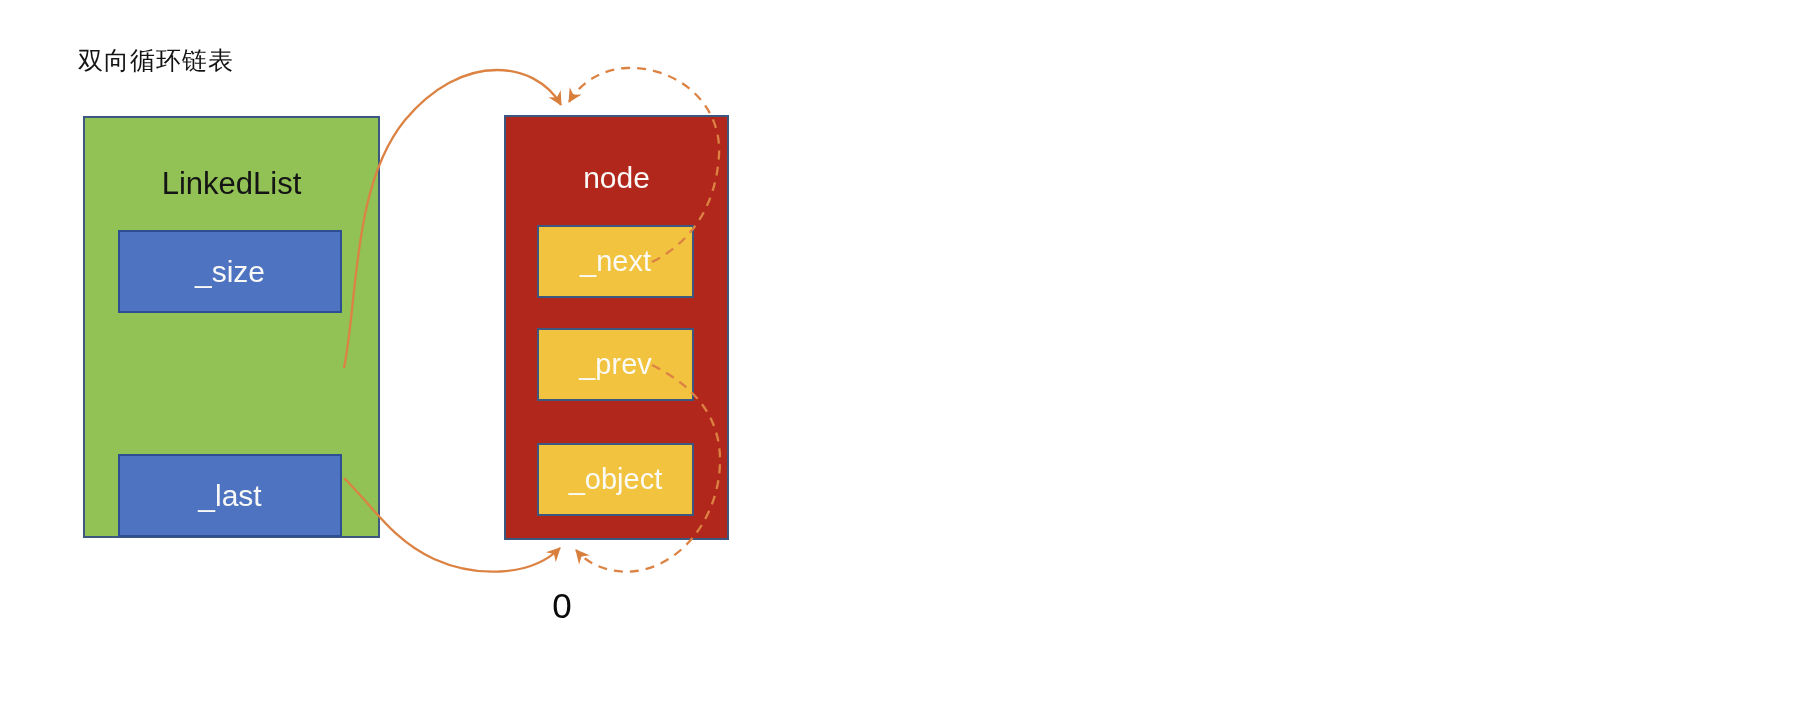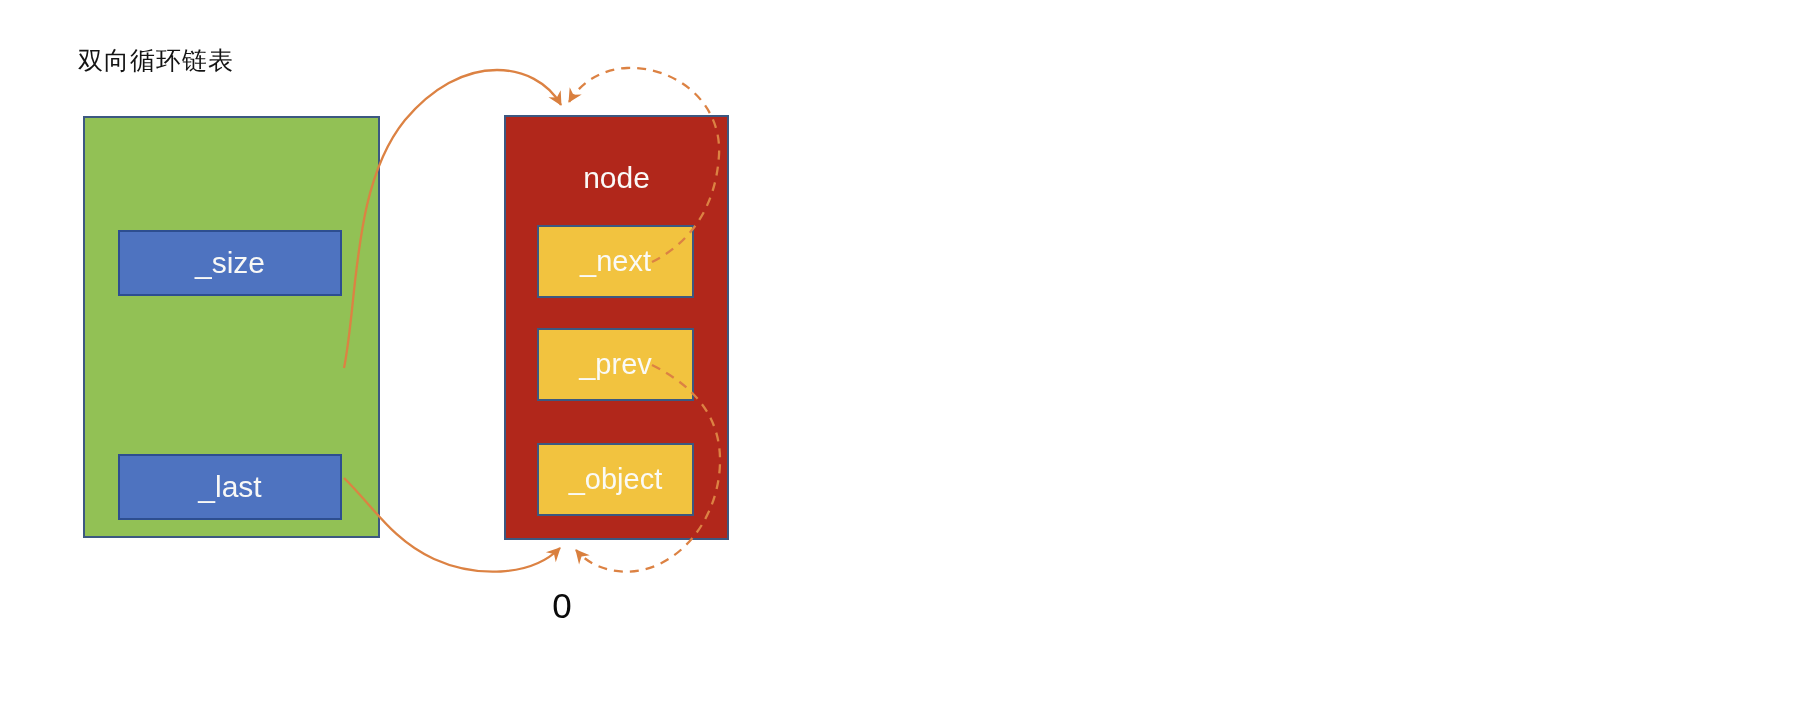--- a/index.html
+++ b/index.html
@@ -42,21 +42,21 @@
     top: 48px;
     width: 100%;
     text-align: center;
     font-size: 31px;
     color: #141414;
   }
   .ll-field {
     position: absolute;
     left: 33px;
     width: 224px;
-    height: 66px;
+    height: 83px;
     background: #4E73C0;
     border: 2px solid #2D4E90;
     box-sizing: border-box;
     color: #F8F8F6;
     font-size: 30px;
     display: flex;
     align-items: center;
     justify-content: center;
   }
   .ll-f0 { top: 112px; }
@@ -118,20 +118,21 @@
   }
 </style>
 </head>
 <body>
 
 <div class="canvas">
 
   <div class="diagram-title">双向循环链表</div>
 
   <div class="ll-box">
+    <div class="ll-title">LinkedList</div>
     <div class="ll-field ll-f0">_size</div>
     <div class="ll-field ll-f2">_last</div>
   </div>
 
   <div class="node-box">
     <div class="node-title">node</div>
     <div class="node-field nd-f0">_next</div>
     <div class="node-field nd-f1">_prev</div>
     <div class="node-field nd-f2">_object</div>
   </div>

